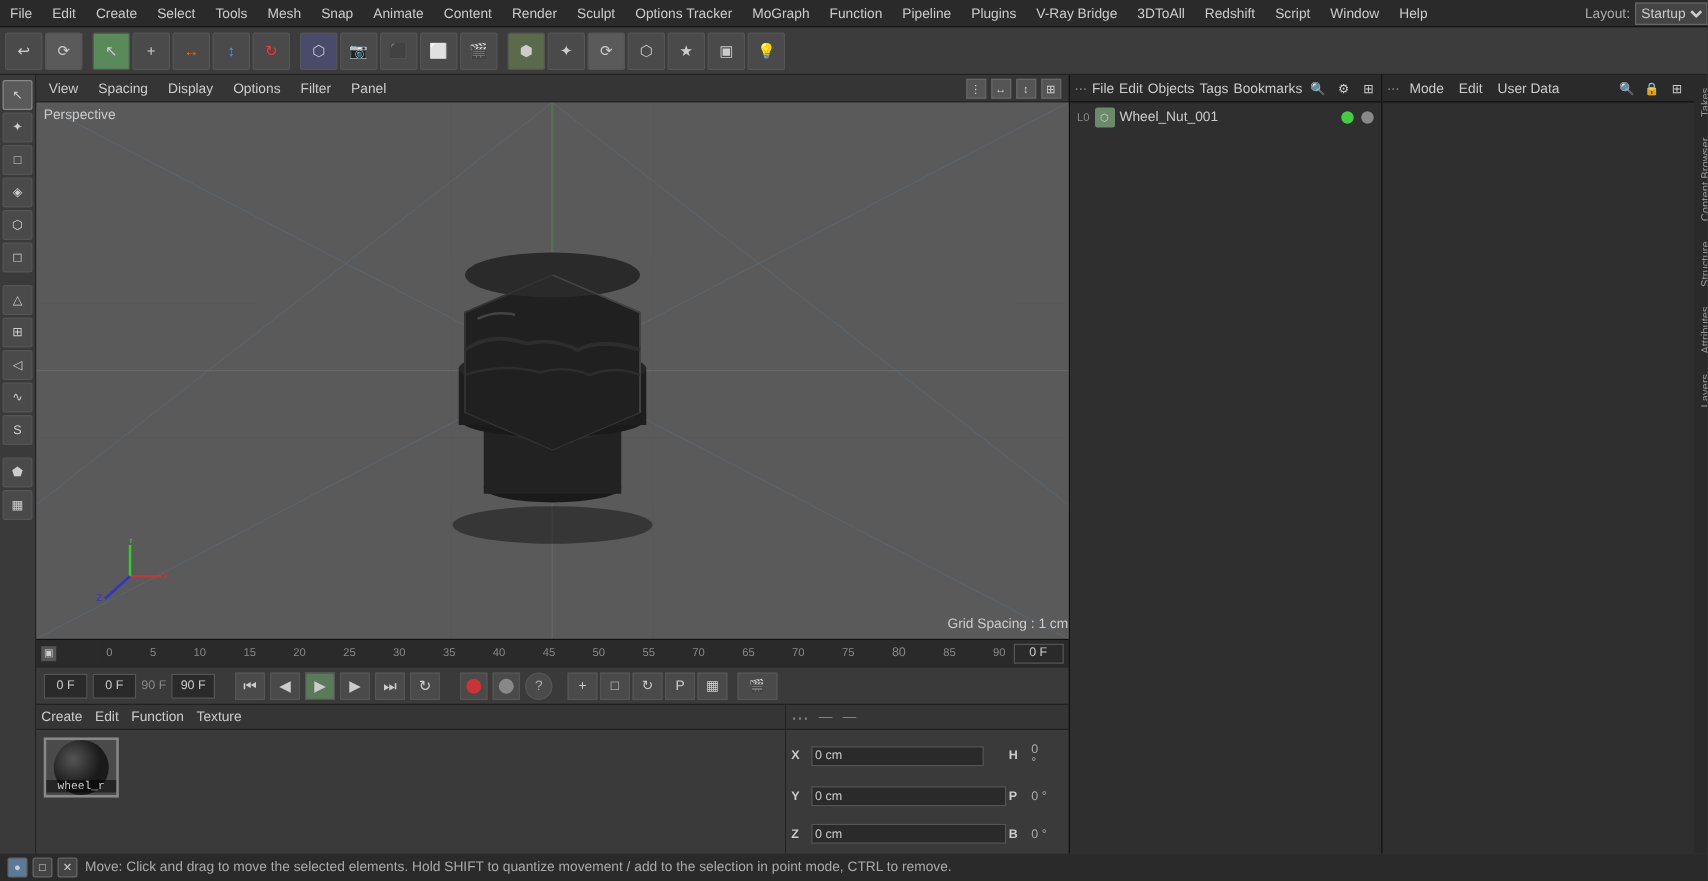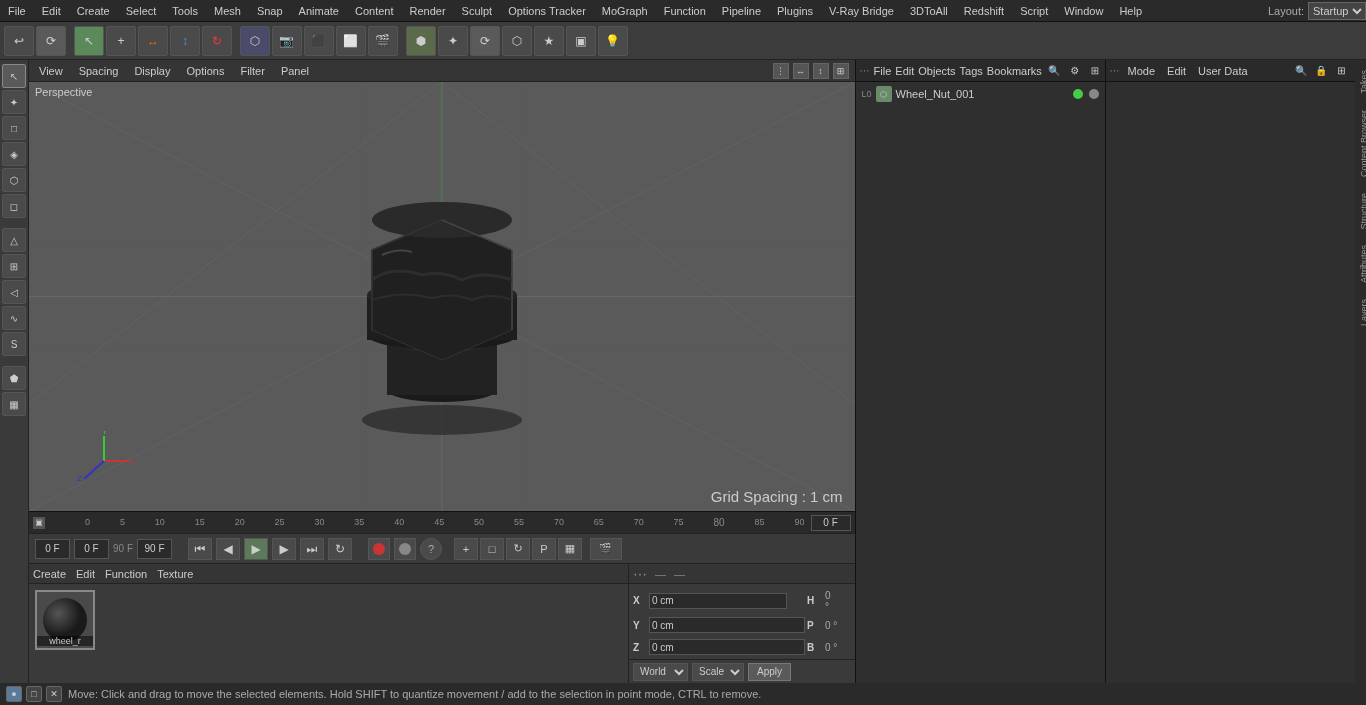--- a/index.html
+++ b/index.html
@@ -45,21 +45,21 @@
     }
     .vp-menu { color: #ccc; cursor: pointer; padding: 0 4px; }
     .vp-controls { margin-left: auto; display: flex; gap: 4px; }
     .vp-ctrl-btn { width: 16px; height: 16px; background: #555; border: 1px solid #666; color: #ccc; font-size: 9px; display: flex; align-items: center; justify-content: center; cursor: pointer; }
 
     
     #viewport {
       flex: 1; background: #5a5a5a; position: relative; overflow: hidden;
     }
     .vp-label { position: absolute; top: 4px; left: 6px; color: #ccc; font-size: 11px; }
-    .grid-spacing { position: absolute; bottom: 6px; right: 12px; color: #ccc; font-size: 15px; }
+    .grid-spacing { position: absolute; bottom: 6px; right: 0; color: #ccc; font-size: 11px; }
 
     
     #timeline {
       height: 22px; background: #3a3a3a; border-top: 1px solid #222;
       display: flex; align-items: center; padding: 0 4px; overflow: hidden;
     }
     .tl-marker { width: 14px; height: 14px; background: #ff6600; border: none; color: white; font-size: 8px; display: flex; align-items: center; justify-content: center; cursor: pointer; }
     .tl-frame-input { width: 40px; height: 16px; background: #2a2a2a; border: 1px solid #555; color: #ccc; font-size: 10px; text-align: center; }
 
     
@@ -79,21 +79,21 @@
     .film-btn { width: 32px; height: 22px; background: #4a4a4a; border: 1px solid #555; color: #ccc; font-size: 10px; display: flex; align-items: center; justify-content: center; cursor: pointer; }
 
     
     #bottom { height: 120px; display: flex; background: #3a3a3a; border-top: 1px solid #222; }
 
     
     #material-panel { width: 600px; background: #3a3a3a; border-right: 1px solid #222; display: flex; flex-direction: column; }
     #mat-menu { height: 20px; background: #353535; display: flex; align-items: center; padding: 0 4px; gap: 10px; border-bottom: 1px solid #222; }
     .mat-menu-item { color: #ccc; cursor: pointer; }
     #mat-content { flex: 1; display: flex; align-items: flex-start; padding: 6px; gap: 6px; }
-    .mat-swatch { width: 60px; height: 60px; background: #4a4a4a; border: 2px solid #888; display: flex; align-items: center; justify-content: center; position: relative; cursor: pointer; }
+    .mat-swatch { width: 60px; height: 48px; background: #4a4a4a; border: 2px solid #888; display: flex; align-items: center; justify-content: center; position: relative; cursor: pointer; font-family: Liberation Mono, monospace; }
     .mat-label { position: absolute; bottom: 2px; left: 0; right: 0; text-align: center; font-size: 9px; color: #ccc; background: rgba(0,0,0,0.5); }
 
     
     #coords-panel { flex: 1; background: #3a3a3a; display: flex; flex-direction: column; }
     #coords-top { height: 20px; display: flex; align-items: center; padding: 0 4px; gap: 8px; background: #353535; border-bottom: 1px solid #222; }
     .coords-dots { color: #888; font-size: 14px; }
     #coords-grid { flex: 1; display: grid; grid-template-columns: 1fr 1fr; padding: 4px 4px 2px 4px; gap: 2px; }
     .coord-row { display: flex; align-items: center; gap: 2px; }
     .coord-label { width: 14px; color: #ccc; font-size: 10px; font-weight: bold; }
     .coord-input { flex: 1; height: 16px; background: #2a2a2a; border: 1px solid #555; color: #ccc; font-size: 10px; padding: 0 2px; }
@@ -421,30 +421,20 @@
             <div class="coord-row">
               <span class="coord-label">Z</span>
               <input type="text" class="coord-input" value="0 cm" style="">
             </div>
 
             <div class="coord-row">
               <span class="coord-label2">B</span>
               <span class="coord-val2">0 °</span>
             </div>
           </div>
-          <div id="coords-bottom">
-            <select class="world-select">
-              <option>World</option>
-              <option>Object</option>
-            </select>
-            <select class="world-select">
-              <option>Scale</option>
-            </select>
-            <button class="apply-btn">Apply</button>
-          </div>
         </div>
 
       </div>
 
     </div>
 
     <div id="right-col">
 
       <div id="obj-manager">
         <div id="obj-header">

